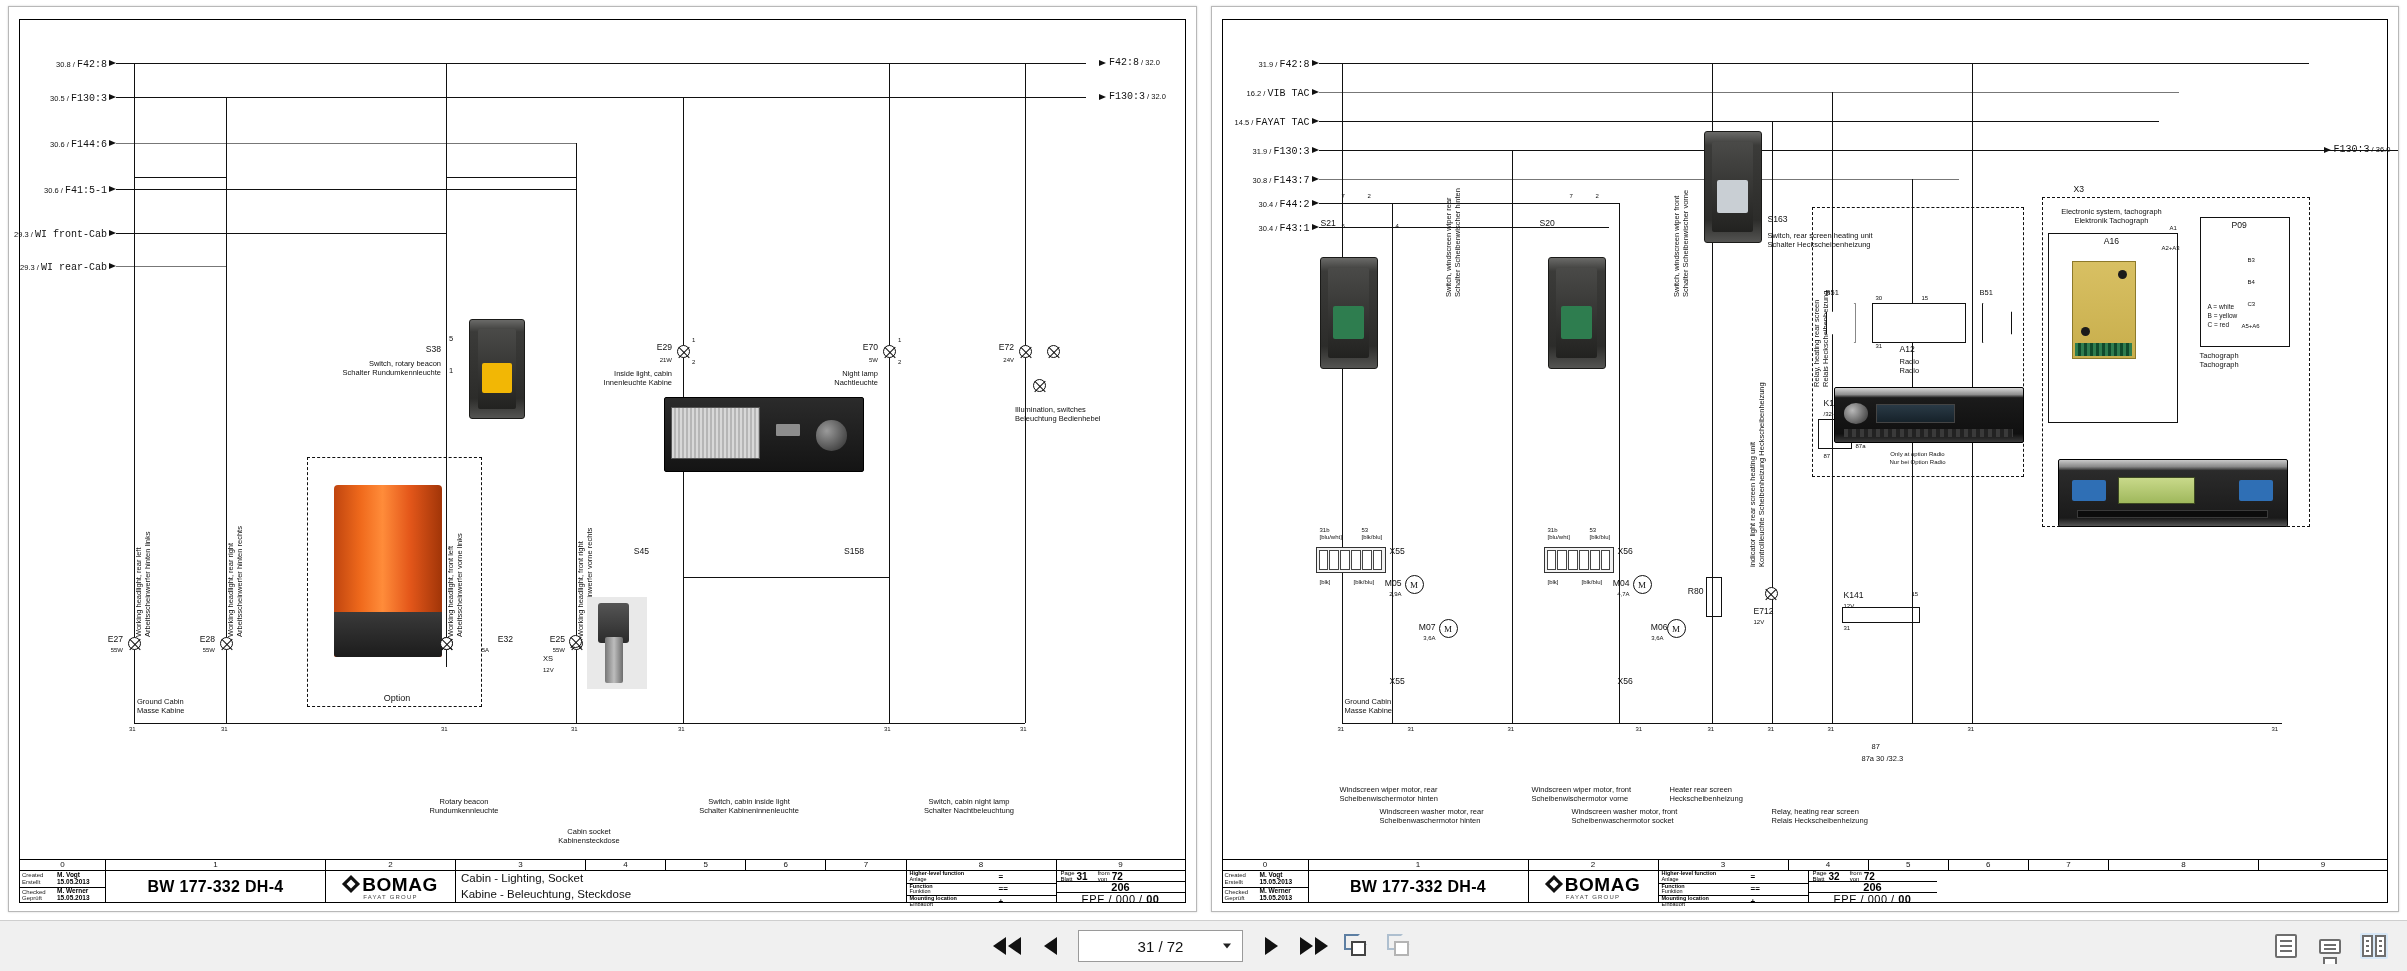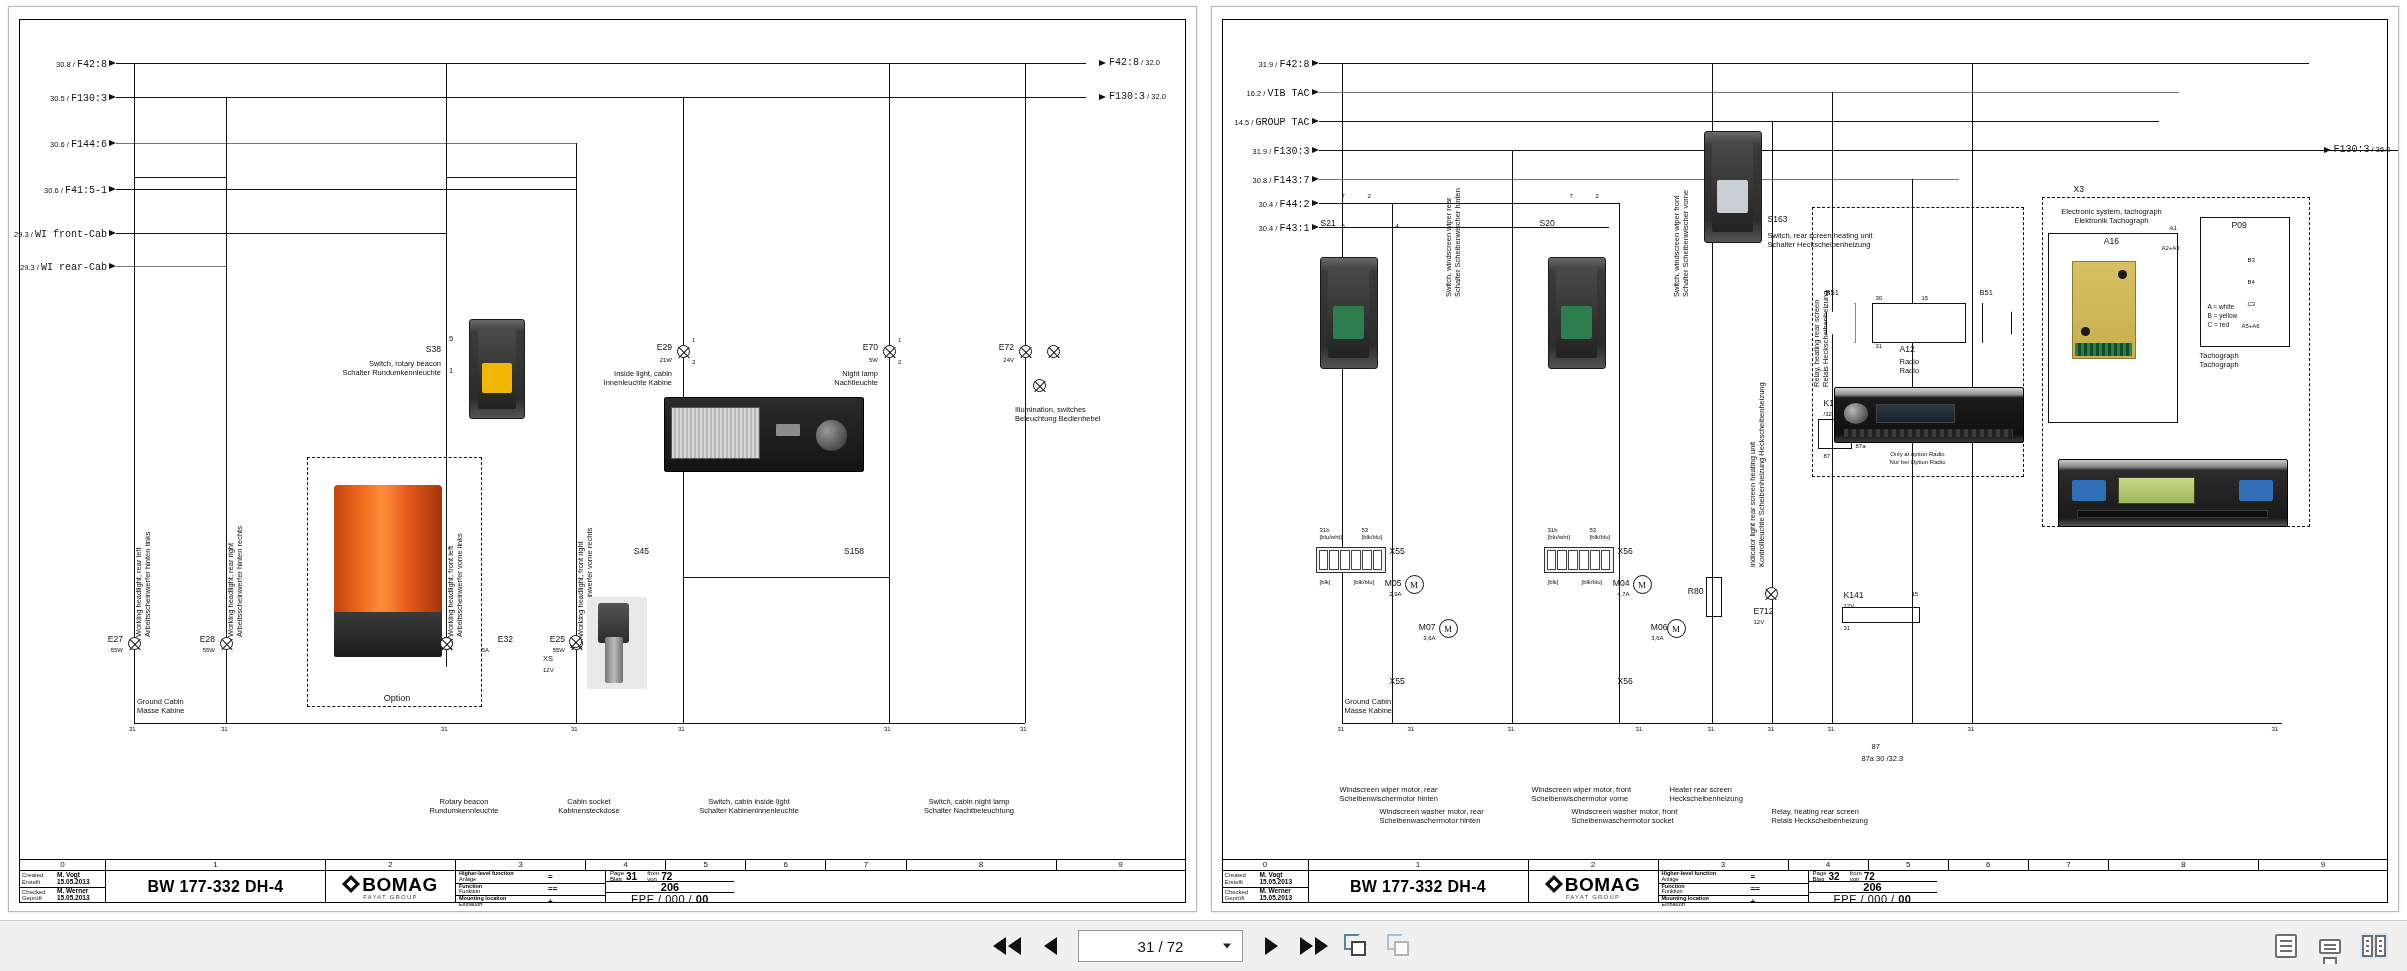--- a/index.html
+++ b/index.html
@@ -346,21 +346,21 @@
         <div class="lbl two" style="left:128px;top:690px"><span>Ground Cabin</span><br><span>Masse Kabine</span></div>
         <div class="lbl tiny" style="left:120px;top:719px">31</div>
         <div class="lbl tiny" style="left:212px;top:719px">31</div>
         <div class="lbl tiny" style="left:432px;top:719px">31</div>
         <div class="lbl tiny" style="left:562px;top:719px">31</div>
         <div class="lbl tiny" style="left:669px;top:719px">31</div>
         <div class="lbl tiny" style="left:875px;top:719px">31</div>
         <div class="lbl tiny" style="left:1011px;top:719px">31</div>
 
         <div class="lbl c two" style="left:455px;top:790px;text-align:center"><span>Rotary beacon</span><br><span>Rundumkennleuchte</span></div>
-        <div class="lbl c two" style="left:580px;top:790px;text-align:center"><span>Cabin socket</span><br><span>Kabinensteckdose</span></div>
+        <div class="lbl c two" style="left:580px;top:820px;text-align:center"><span>Cabin socket</span><br><span>Kabinensteckdose</span></div>
         <div class="lbl c two" style="left:740px;top:790px;text-align:center"><span>Switch, cabin inside light</span><br><span>Schalter Kabineninnenleuchte</span></div>
         <div class="lbl c two" style="left:960px;top:790px;text-align:center"><span>Switch, cabin night lamp</span><br><span>Schalter Nachtbeleuchtung</span></div>
 
         <div class="title-block">
           <div class="tb-cols">
             <div style="width:86px">0</div>
             <div style="width:220px">1</div>
             <div style="width:130px">2</div>
             <div style="width:130px">3</div>
             <div style="flex:1">4</div>
@@ -382,20 +382,24 @@
               </div>
             </div>
             <div class="tb-model">BW 177-332 DH-4</div>
             <div class="tb-logo">
               <div class="lrow">
                 <span class="dia"></span>
                 <span class="bm">BOMAG</span>
               </div>
               <div class="fy">FAYAT GROUP</div>
             </div>
+            <div class="tb-titles">
+              <div class="t">Cabin - Lighting, Socket</div>
+              <div class="t">Kabine - Beleuchtung, Steckdose</div>
+            </div>
             <div class="tb-func">
               <div class="row">
                 <div class="k"><b>Higher-level function</b><br><span>Anlage</span></div>
                 <div class="s">=</div>
               </div>
               <div class="row">
                 <div class="k"><b>Function</b><br><span>Funktion</span></div>
                 <div class="s">==</div>
               </div>
               <div class="row">
@@ -427,21 +431,21 @@
         <div class="frame-right"></div>
 
         <div class="lbl r" style="left:98px;top:52px"><span>31.9</span> / <span class="lbl big" style="position:static">F42:8</span></div>
         <div class="arrow" style="left:100px;top:53px"></div>
         <div class="hw" style="left:107px;top:56px;width:990px"></div>
 
         <div class="lbl r" style="left:98px;top:81px"><span>16.2</span> / <span class="lbl big" style="position:static">VIB TAC</span></div>
         <div class="arrow" style="left:100px;top:82px"></div>
         <div class="gw" style="left:107px;top:85px;width:860px"></div>
 
-        <div class="lbl r" style="left:98px;top:110px"><span>14.5</span> / <span class="lbl big" style="position:static">GROUP TAC</span></div>
+        <div class="lbl r" style="left:98px;top:110px"><span>14.5</span> / <span class="lbl big" style="position:static">FAYAT TAC</span></div>
         <div class="arrow" style="left:100px;top:111px"></div>
         <div class="hw" style="left:107px;top:114px;width:840px"></div>
 
         <div class="lbl r" style="left:98px;top:139px"><span>31.9</span> / <span class="lbl big" style="position:static">F130:3</span></div>
         <div class="arrow" style="left:100px;top:140px"></div>
         <div class="hw" style="left:107px;top:143px;width:1090px"></div>
 
         <div class="lbl r" style="left:98px;top:168px"><span>30.8</span> / <span class="lbl big" style="position:static">F143:7</span></div>
         <div class="arrow" style="left:100px;top:169px"></div>
         <div class="gw" style="left:107px;top:172px;width:640px"></div>

